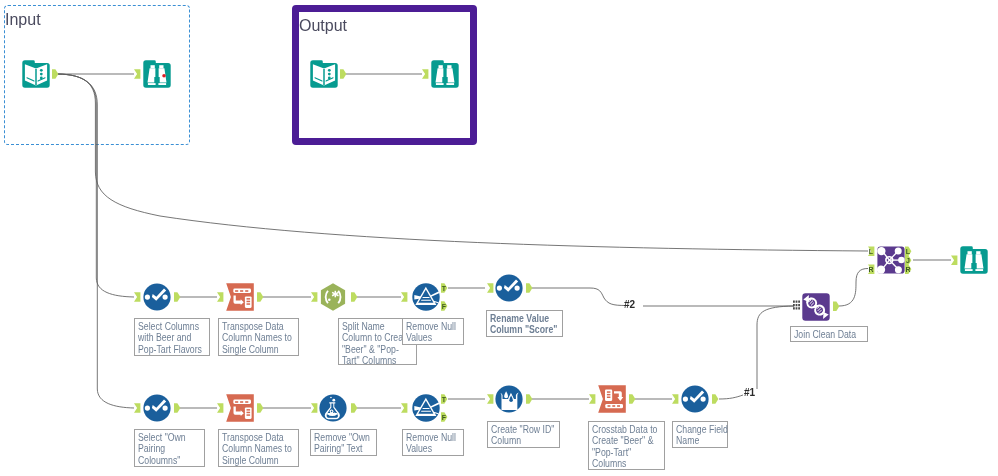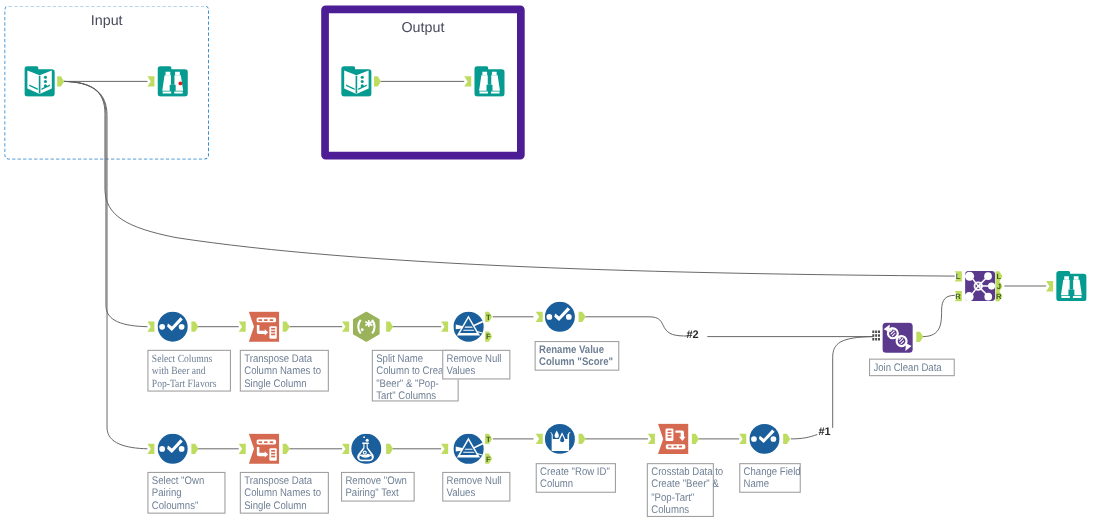--- a/index.html
+++ b/index.html
@@ -1,21 +1,21 @@
 <!DOCTYPE html>
 <html><head>
 <meta charset="utf-8">
 <style>
   html,body{margin:0;padding:0;background:#ffffff;}
   body{width:998px;height:476px;font-family:"Liberation Sans",sans-serif;overflow:hidden;position:relative;}
   #canvas{position:absolute;left:0;top:0;width:998px;height:476px;}
   .container-box{position:absolute;background:#ffffff;border-radius:4px;box-sizing:border-box;}
   .container-box.dashed{border:1px dashed #3b8fd4;}
   .container-box.solid{border:7px solid #4c1d95;}
-  .container-title{position:absolute;left:0;right:0;top:5px;text-align:center;font-size:13px;color:#4a4a5e;}
+  .container-title{position:absolute;left:0;right:0;top:5px;text-align:left;font-size:16px;color:#4a4a5e;}
   .tool{position:absolute;}
   .tool svg{display:block;}
   .tlabel{position:absolute;box-sizing:border-box;border:1px solid #a0a0a0;background:#ffffff;}
   .tlabel span{position:absolute;left:3px;top:2.2px;display:block;
     font-size:10px;line-height:11.3px;color:#6e7f94;white-space:pre;
     transform:scaleX(0.872);transform-origin:0 0;}
   .clabel{position:absolute;font-size:10px;font-weight:bold;color:#2b2b2b;}
   svg.wires{position:absolute;left:0;top:0;width:998px;height:476px;pointer-events:none;}
 </style>
 </head>
@@ -398,21 +398,21 @@
       <svg width="28" height="28" viewBox="0 0 28 28" xmlns="http://www.w3.org/2000/svg">
         <path d="M0.3,2.9 a2.6,2.6 0 0 1 2.6,-2.6 h8.5 a1.4,1.4 0 0 1 1.4,1.4 v1.2 h12.3 a2.6,2.6 0 0 1 2.6,2.6 v19.6 a2.6,2.6 0 0 1 -2.6,2.6 h-22.2 a2.6,2.6 0 0 1 -2.6,-2.6 z" fill="#069b90"></path>
         <path d="M7.5,5.2 h4.3 v3.1 h-4.3 z" fill="#ffffff"></path>
         <path d="M16.2,5.2 h4.3 v3.1 h-4.3 z" fill="#ffffff"></path>
         <path d="M6.6,8.3 h5.8 v8.6 h3.2 v-8.6 h5.8 l2.1,14.2 h-6.8 v-5.4 h-5.4 v5.4 h-6.8 z" fill="#ffffff"></path>
         <path d="M12.9,8.3 h2.2 v8.6 h-2.2 z" fill="#069b90"></path>
         <path d="M4.9,23.1 h7.7 v1.9 h-7.7 z" fill="#ffffff"></path>
         <path d="M15.4,23.1 h7.7 v1.9 h-7.7 z" fill="#ffffff"></path>
       </svg>
     </div>
-    <div class="tlabel" style="left:134px;top:318px;width:76px;height:38px;font-family:Liberation Serif, serif;">
+    <div class="tlabel" style="left:134px;top:318px;width:76px;height:38px;">
       <span>Select Columns
 with Beer and
 Pop-Tart Flavors</span>
     </div>
     <div class="tlabel" style="left:218px;top:318px;width:81px;height:38px;">
       <span>Transpose Data
 Column Names to
 Single Column</span>
     </div>
     <div class="tlabel" style="left:310px;top:318px;width:79px;height:47px;margin-left:28px;">
@@ -444,21 +444,21 @@
 Pairing" Text</span>
     </div>
     <div class="tlabel" style="left:402px;top:429px;width:62px;height:27px;">
       <span>Remove Null
 Values</span>
     </div>
     <div class="tlabel" style="left:487px;top:421px;width:73px;height:27px;">
       <span>Create "Row ID"
 Column</span>
     </div>
-    <div class="tlabel" style="left:588px;top:421px;width:61px;height:49px;">
+    <div class="tlabel" style="left:588px;top:421px;width:77px;height:49px;">
       <span>Crosstab Data to
 Create "Beer" &amp;
 "Pop-Tart"
 Columns</span>
     </div>
     <div class="tlabel" style="left:672px;top:421px;width:56px;height:27px;">
       <span>Change Field
 Name</span>
     </div>
     <div class="tlabel" style="left:790px;top:326px;width:78px;height:16px;">

